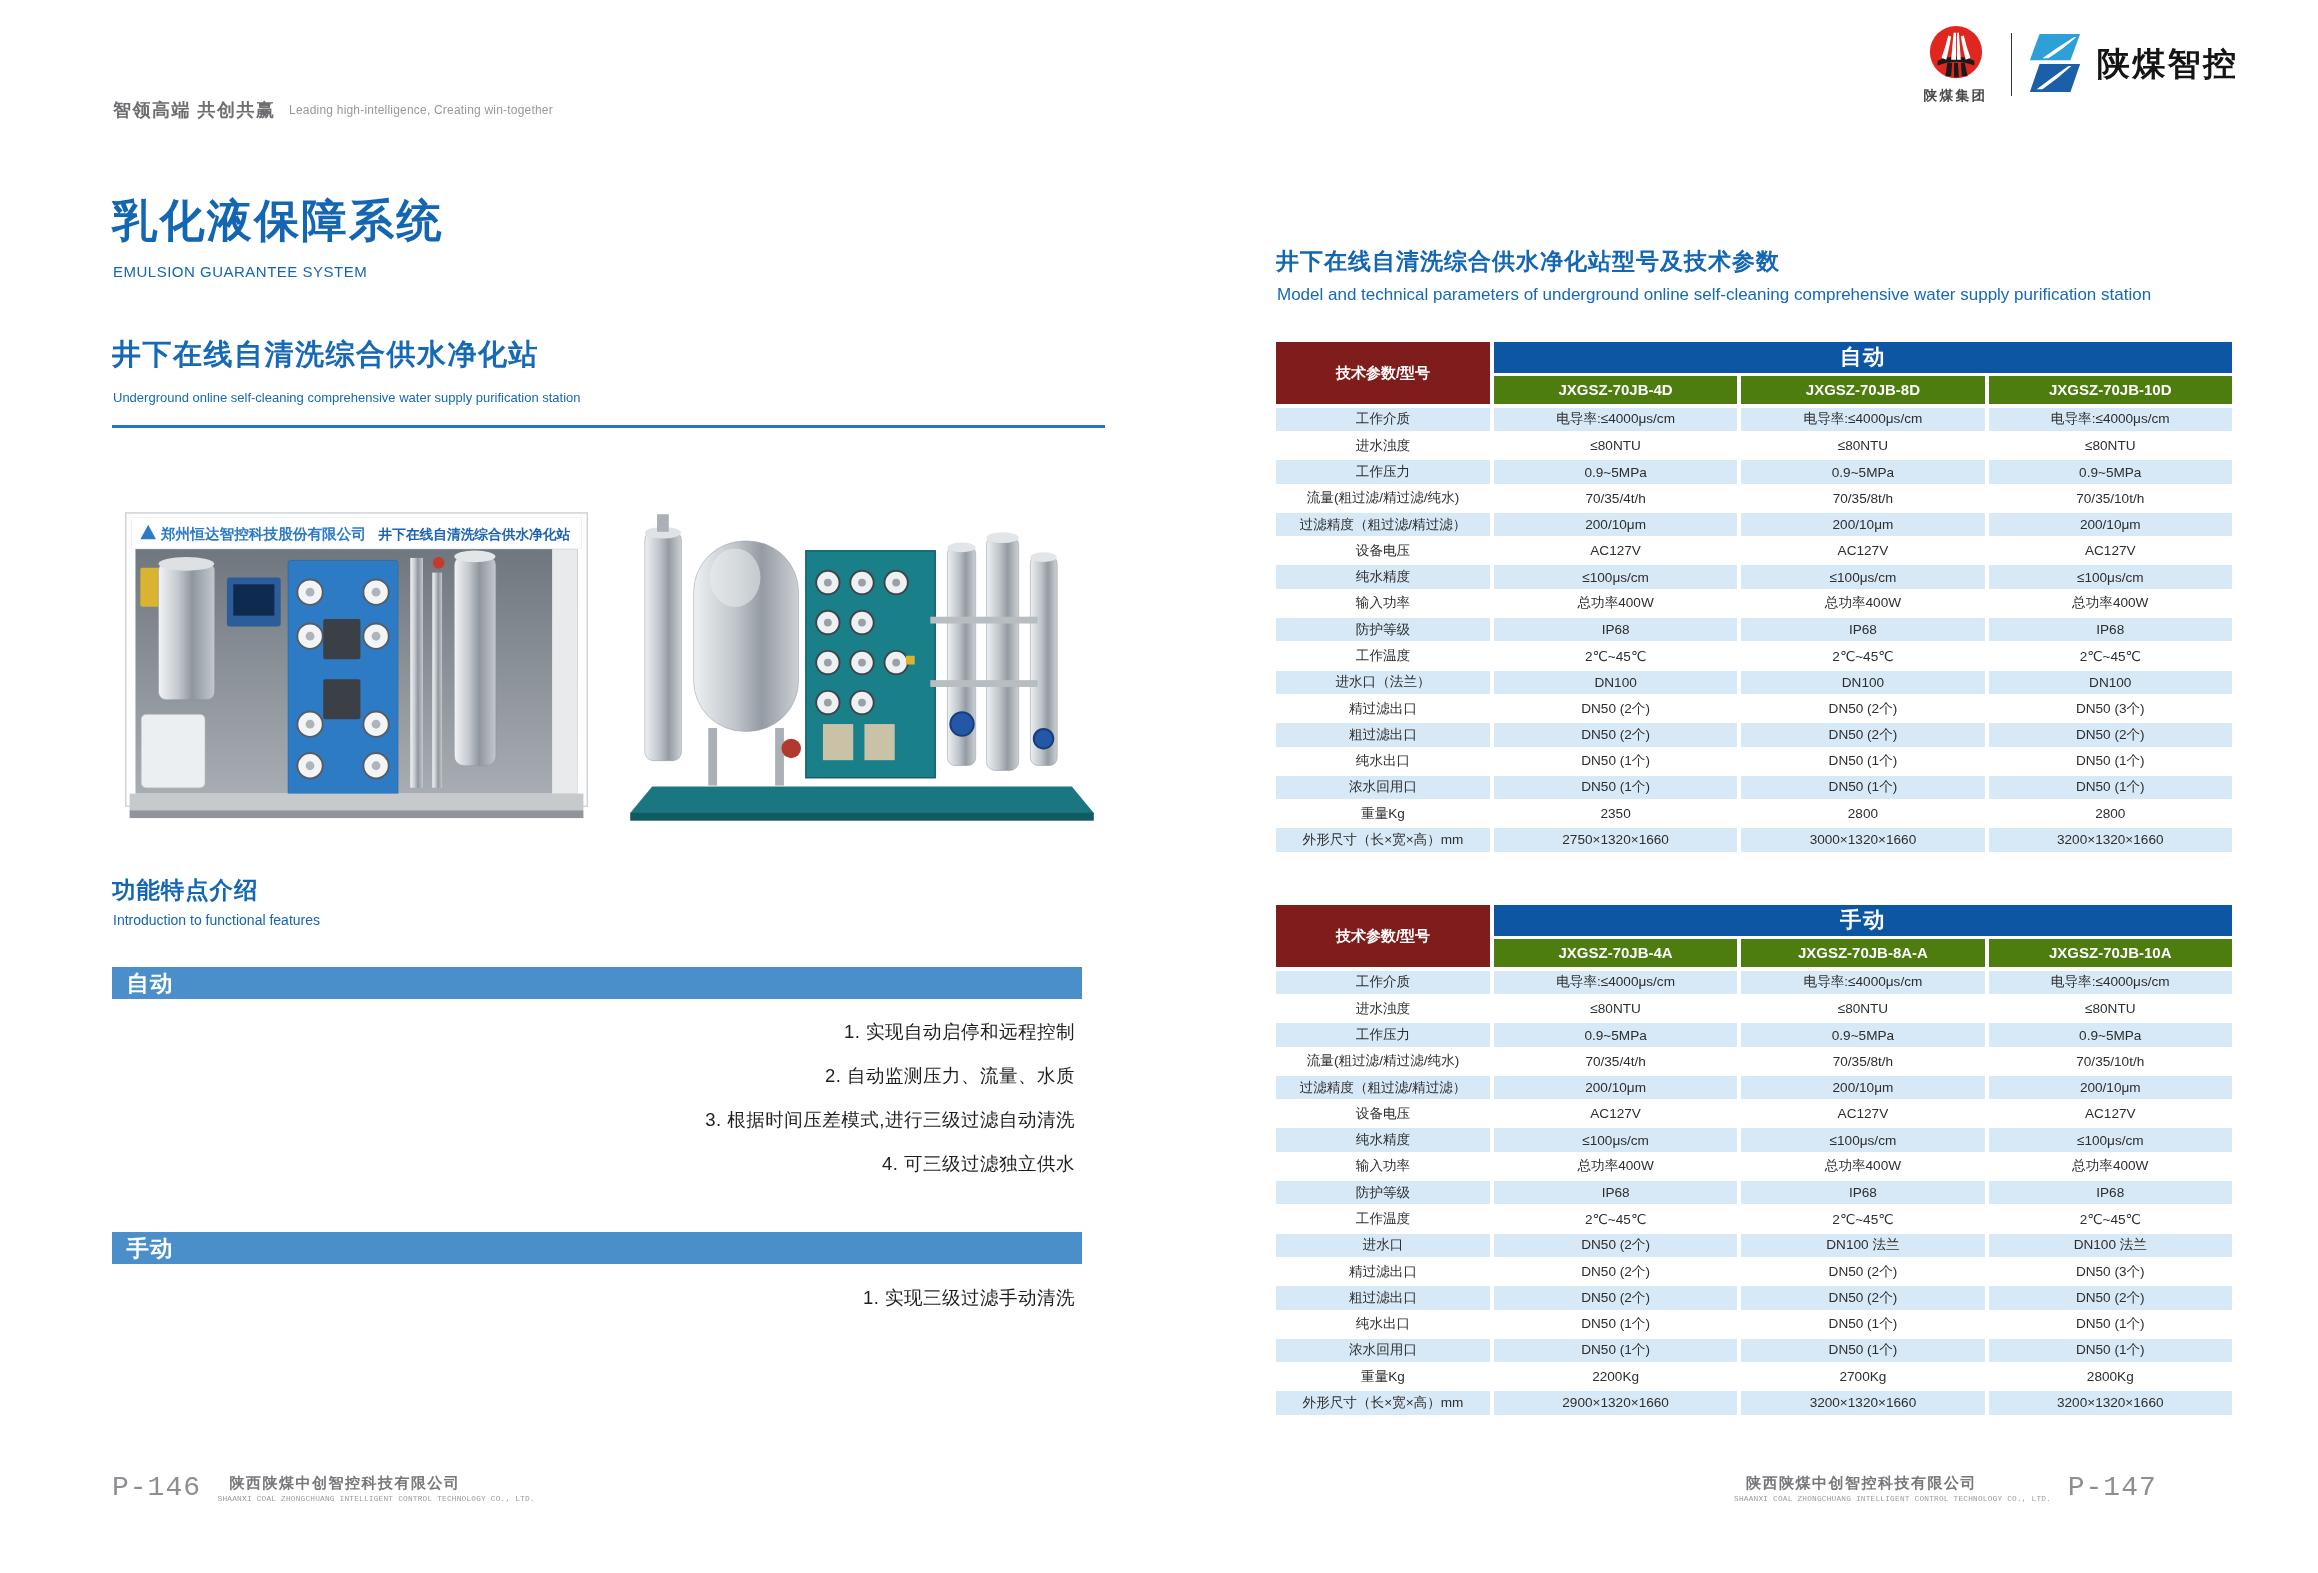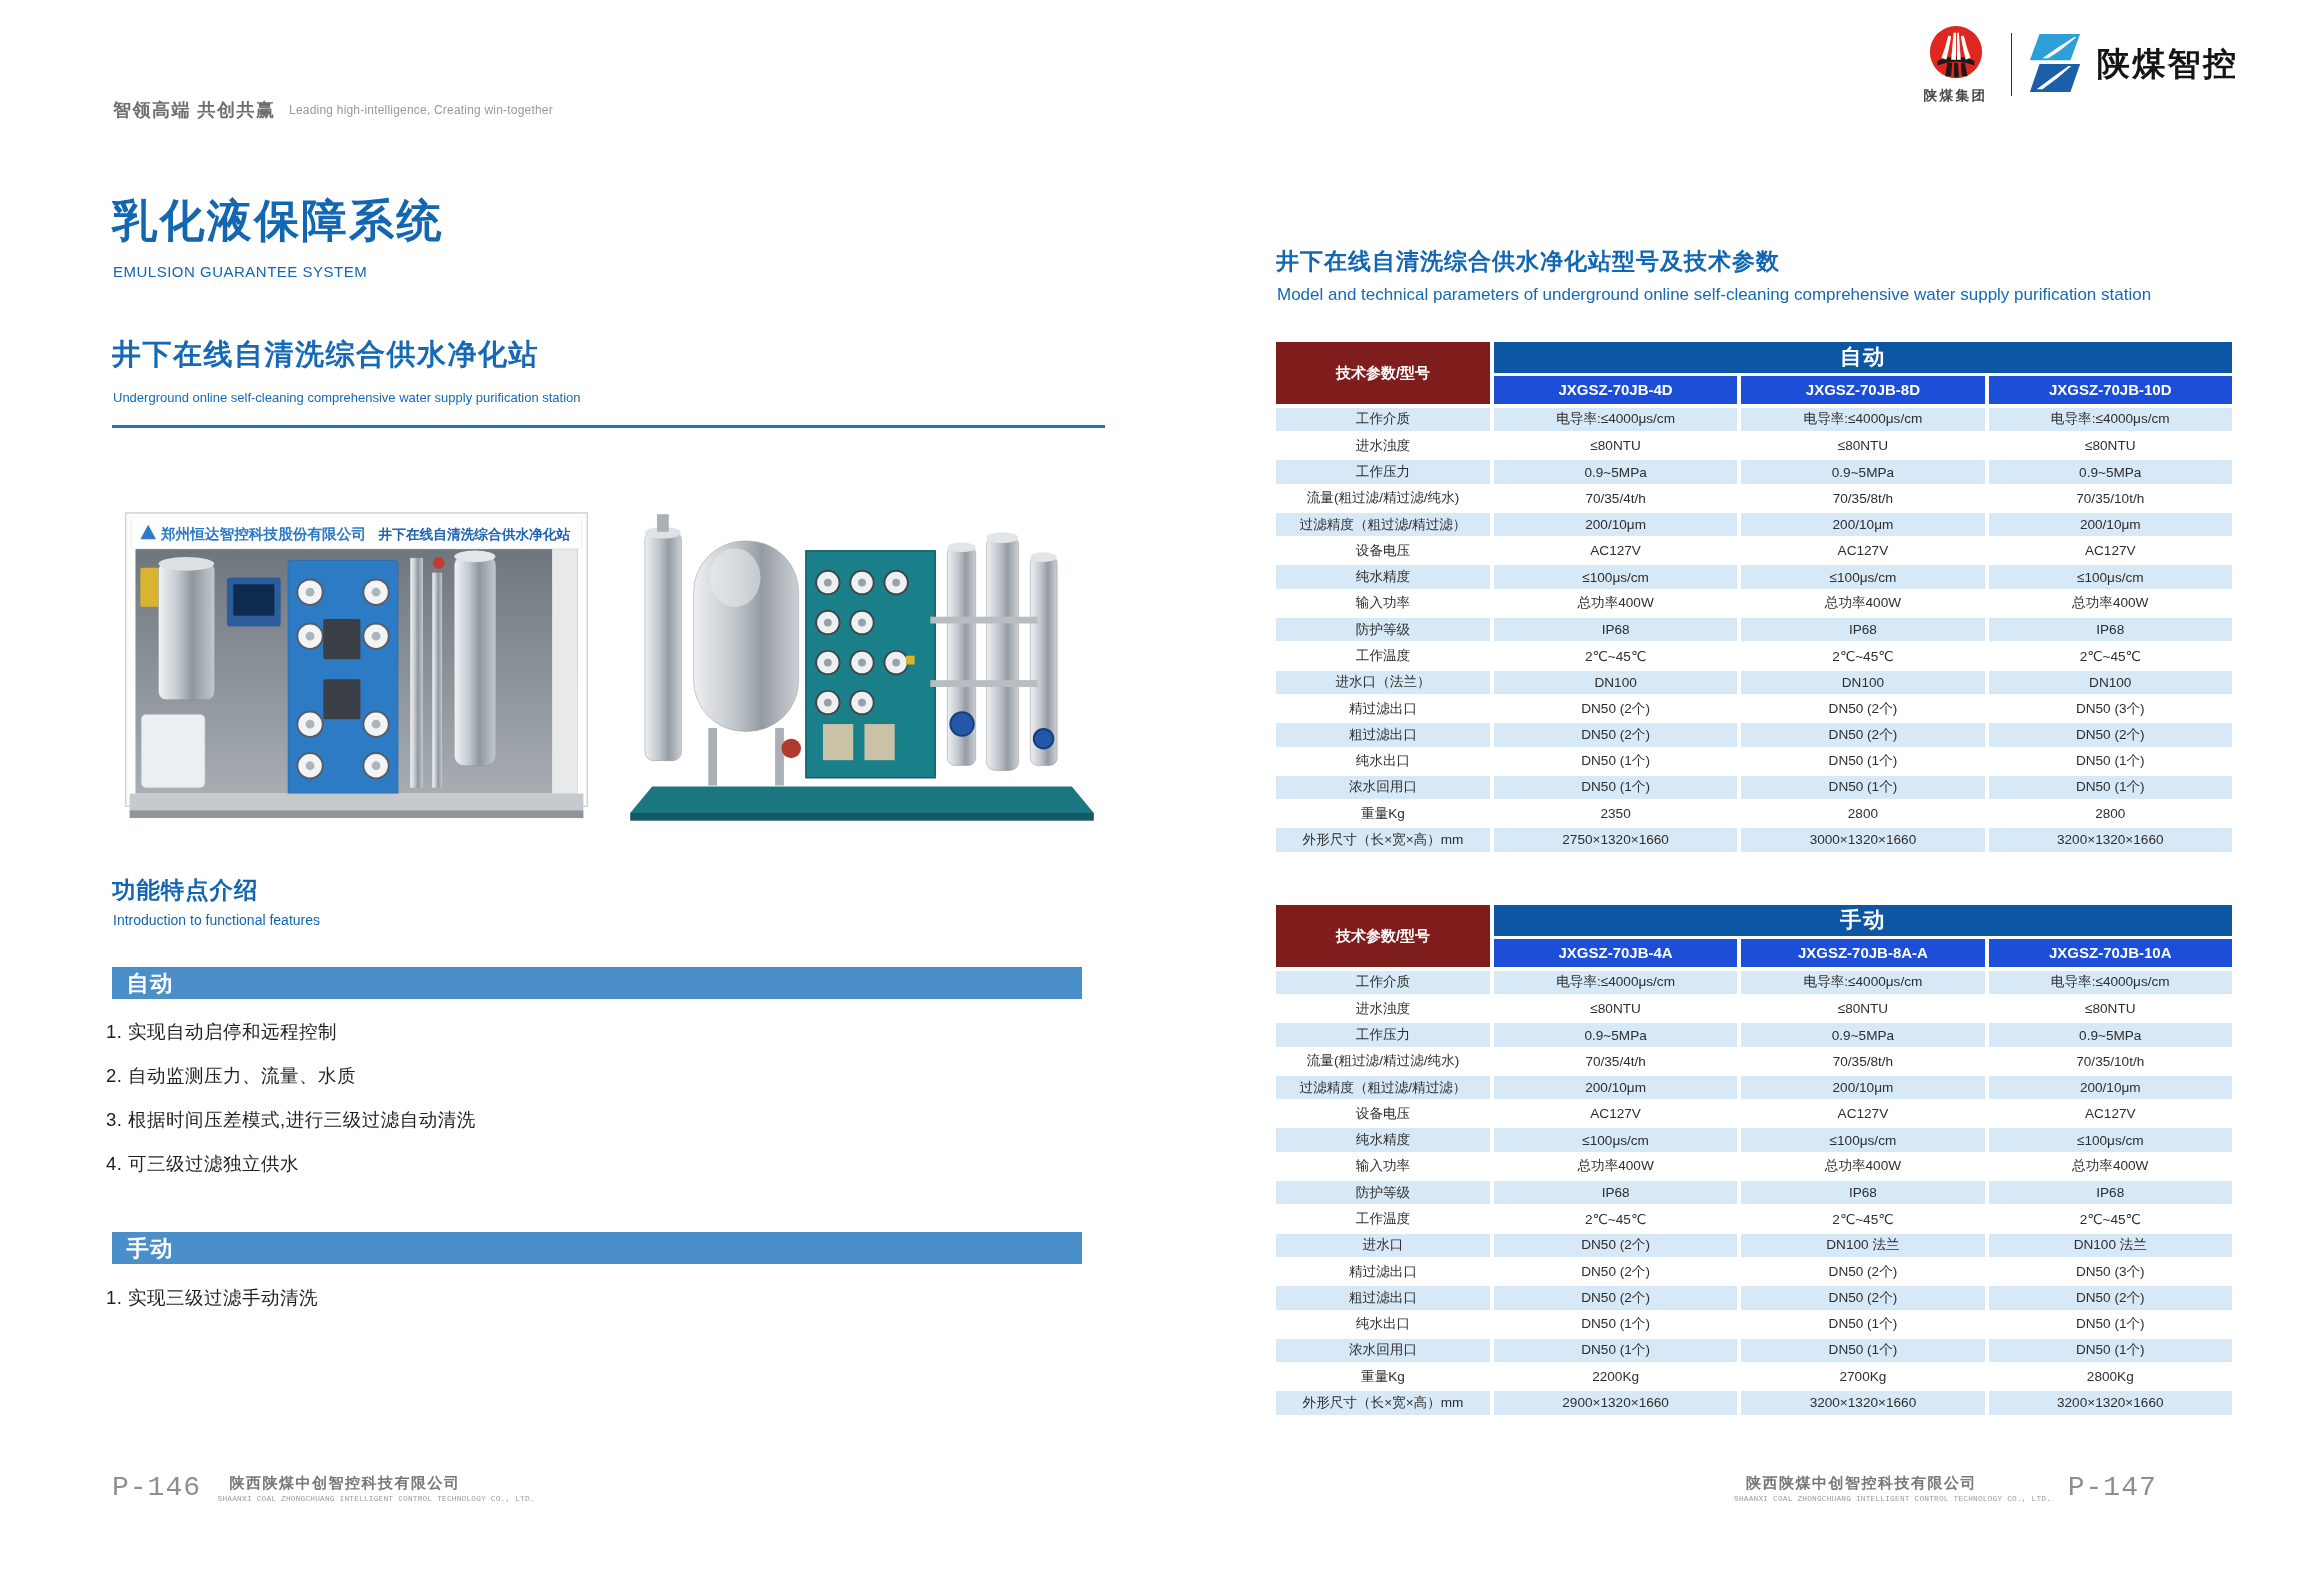--- a/index.html
+++ b/index.html
@@ -31,21 +31,21 @@
   .photo2{left:618px;}
 
   .h3-zh{left:112px;top:874px;font-size:23.4px;font-weight:800;color:#1366b1;letter-spacing:1px;}
   .h3-en{left:113px;top:912px;font-size:14px;color:#1366b1;}
 
   .banner{left:112px;width:970px;height:32px;background:#4a8fca;color:#fff;
           font-size:22.4px;font-weight:700;display:flex;align-items:center;
           padding-left:14.6px;box-sizing:border-box;letter-spacing:1px;}
   .banner-auto{top:967px;}
   .banner-manual{top:1232px;}
-  .feat-list{left:106px;width:950px;}
+  .feat-list{left:125px;width:950px;text-align:right;}
   .feat-list-auto{top:1019px;}
   .feat-list-manual{top:1285px;}
   .feat{font-size:18.5px;color:#1f1f1f;margin-bottom:19px;letter-spacing:0.5px;}
 
   
   .footer{top:1472px;display:flex;align-items:flex-start;font-family:Liberation Mono, monospace;}
   .footer-left{left:112px;}
   .footer-right{left:1734px;}
   .page-no{font-size:28px;color:#8d8e91;letter-spacing:1px;}
   .company{margin:1.9px 16.6px 0 16.6px;}
@@ -58,21 +58,21 @@
 
   .tech-table{width:956px;}
   .table-auto{left:1276px;top:342px;}
   .table-manual{left:1276px;top:905px;}
   .t-head{display:grid;grid-template-columns:214px 1fr;column-gap:3.9px;margin-bottom:3.4px;}
   .corner{background:#7f1d1d;color:#fff;display:flex;align-items:center;justify-content:center;
           font-size:15px;font-weight:700;}
   .group{background:#0d56a3;color:#fff;height:31px;line-height:31px;text-align:center;
          font-size:21.4px;font-weight:700;margin-bottom:3.4px;letter-spacing:1.5px;}
   .models{display:grid;grid-template-columns:repeat(3,1fr);column-gap:3.9px;}
-  .model{background:#1d4ed8;color:#fff;height:28px;line-height:28px;text-align:center;
+  .model{background:#4d7c0f;color:#fff;height:28px;line-height:28px;text-align:center;
          font-size:15px;font-weight:700;}
   .t-row{display:grid;grid-template-columns:214px 1fr 1fr 1fr;column-gap:3.9px;margin-bottom:2.9px;}
   .cell{height:23.4px;display:flex;align-items:center;justify-content:center;
         font-size:13.6px;color:#2e2e2e;background:#ffffff;text-align:center;}
   .t-row.alt .cell{background:#d7e9f7;}
 
   svg text{font-family:"Liberation Sans","DejaVu Sans",sans-serif;}
 </style>
 </head>
 <body>

